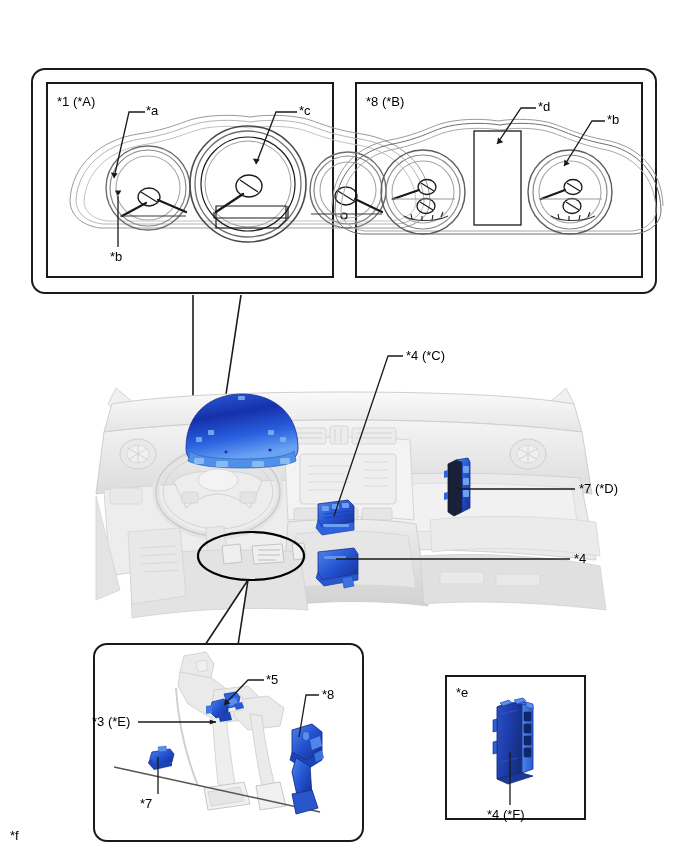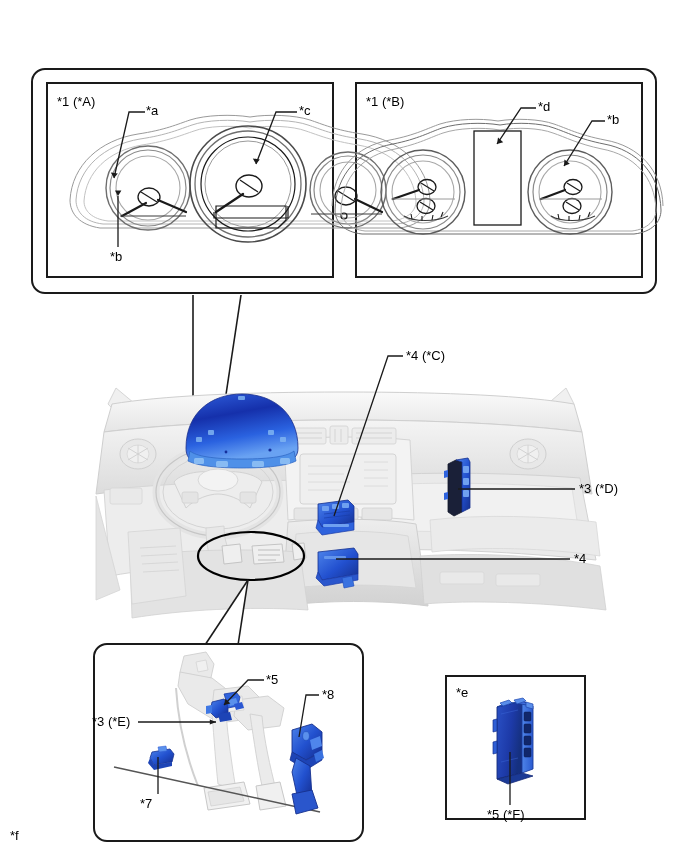--- a/index.html
+++ b/index.html
@@ -190,21 +190,21 @@
     <g stroke="#1a1a1a" stroke-width="1.3" fill="none">
       <path d="M536 108 L521 108 L497 144"></path>
       <path d="M605 121 L592 121 L564 166"></path>
     </g>
     <g fill="#1a1a1a">
       <path d="M497 144 l1 -6.4 l5.2 4.6 z"></path>
       <path d="M564 166 l0.4 -6.4 l5.4 4.2 z"></path>
     </g>
   </svg>
 
-  <span class="lbl" style="left:366px; top:95px;">*1 (*B)</span>
+  <span class="lbl" style="left:366px; top:95px;">*8 (*B)</span>
   <span class="lbl" style="left:538px; top:100px;">*d</span>
   <span class="lbl" style="left:607px; top:113px;">*b</span>
 
   <svg class="layer" viewBox="0 0 688 852">
     <path d="M193 295 L193 420 L226 420 L241 295 Z" fill="#ffffff" stroke="none"></path>
     <path d="M193 295 L193 420" stroke="#1a1a1a" stroke-width="1.6" fill="none"></path>
     <path d="M241 295 L222 421" stroke="#1a1a1a" stroke-width="1.6" fill="none"></path>
   </svg>
 
   <svg class="layer" viewBox="0 0 688 852">
@@ -419,21 +419,21 @@
 
       <path d="M403 356 L388 356 L334 516"></path>
 
       <path d="M575 489 L458 489"></path>
 
       <path d="M570 559 L336 559"></path>
     </g>
   </svg>
 
   <span class="lbl" style="left:406px; top:349px;">*4 (*C)</span>
-  <span class="lbl" style="left:579px; top:482px;">*3 (*D)</span>
+  <span class="lbl" style="left:579px; top:482px;">*7 (*D)</span>
   <span class="lbl" style="left:574px; top:552px;">*4</span>
 
   <svg class="layer" viewBox="0 0 688 852">
     <path d="M248 580 L205 645 L236 645 Z" fill="#ffffff" stroke="none"></path>
     <path d="M248 580 L205 645" stroke="#1a1a1a" stroke-width="1.6" fill="none"></path>
     <path d="M248 580 L238 645" stroke="#1a1a1a" stroke-width="1.6" fill="none"></path>
   </svg>
 
   <div class="frame-outer" style="left:93px; top:643px; width:271px; height:199px;"></div>
 
@@ -557,17 +557,17 @@
 
     <g stroke="#3c68d8" stroke-width="0.6" opacity="0.8">
       <line x1="501" y1="714" x2="518" y2="710"></line>
       <line x1="501" y1="762" x2="518" y2="758"></line>
     </g>
 
     <path d="M510 805 L510 752" stroke="#1a1a1a" stroke-width="1.3" fill="none"></path>
   </svg>
 
   <span class="lbl" style="left:456px; top:686px;">*e</span>
-  <span class="lbl" style="left:487px; top:808px;">*5 (*F)</span>
+  <span class="lbl" style="left:487px; top:808px;">*4 (*F)</span>
 
   <span class="lbl" style="left:10px; top:829px;">*f</span>
 
 </div>
 
 </body></html>

